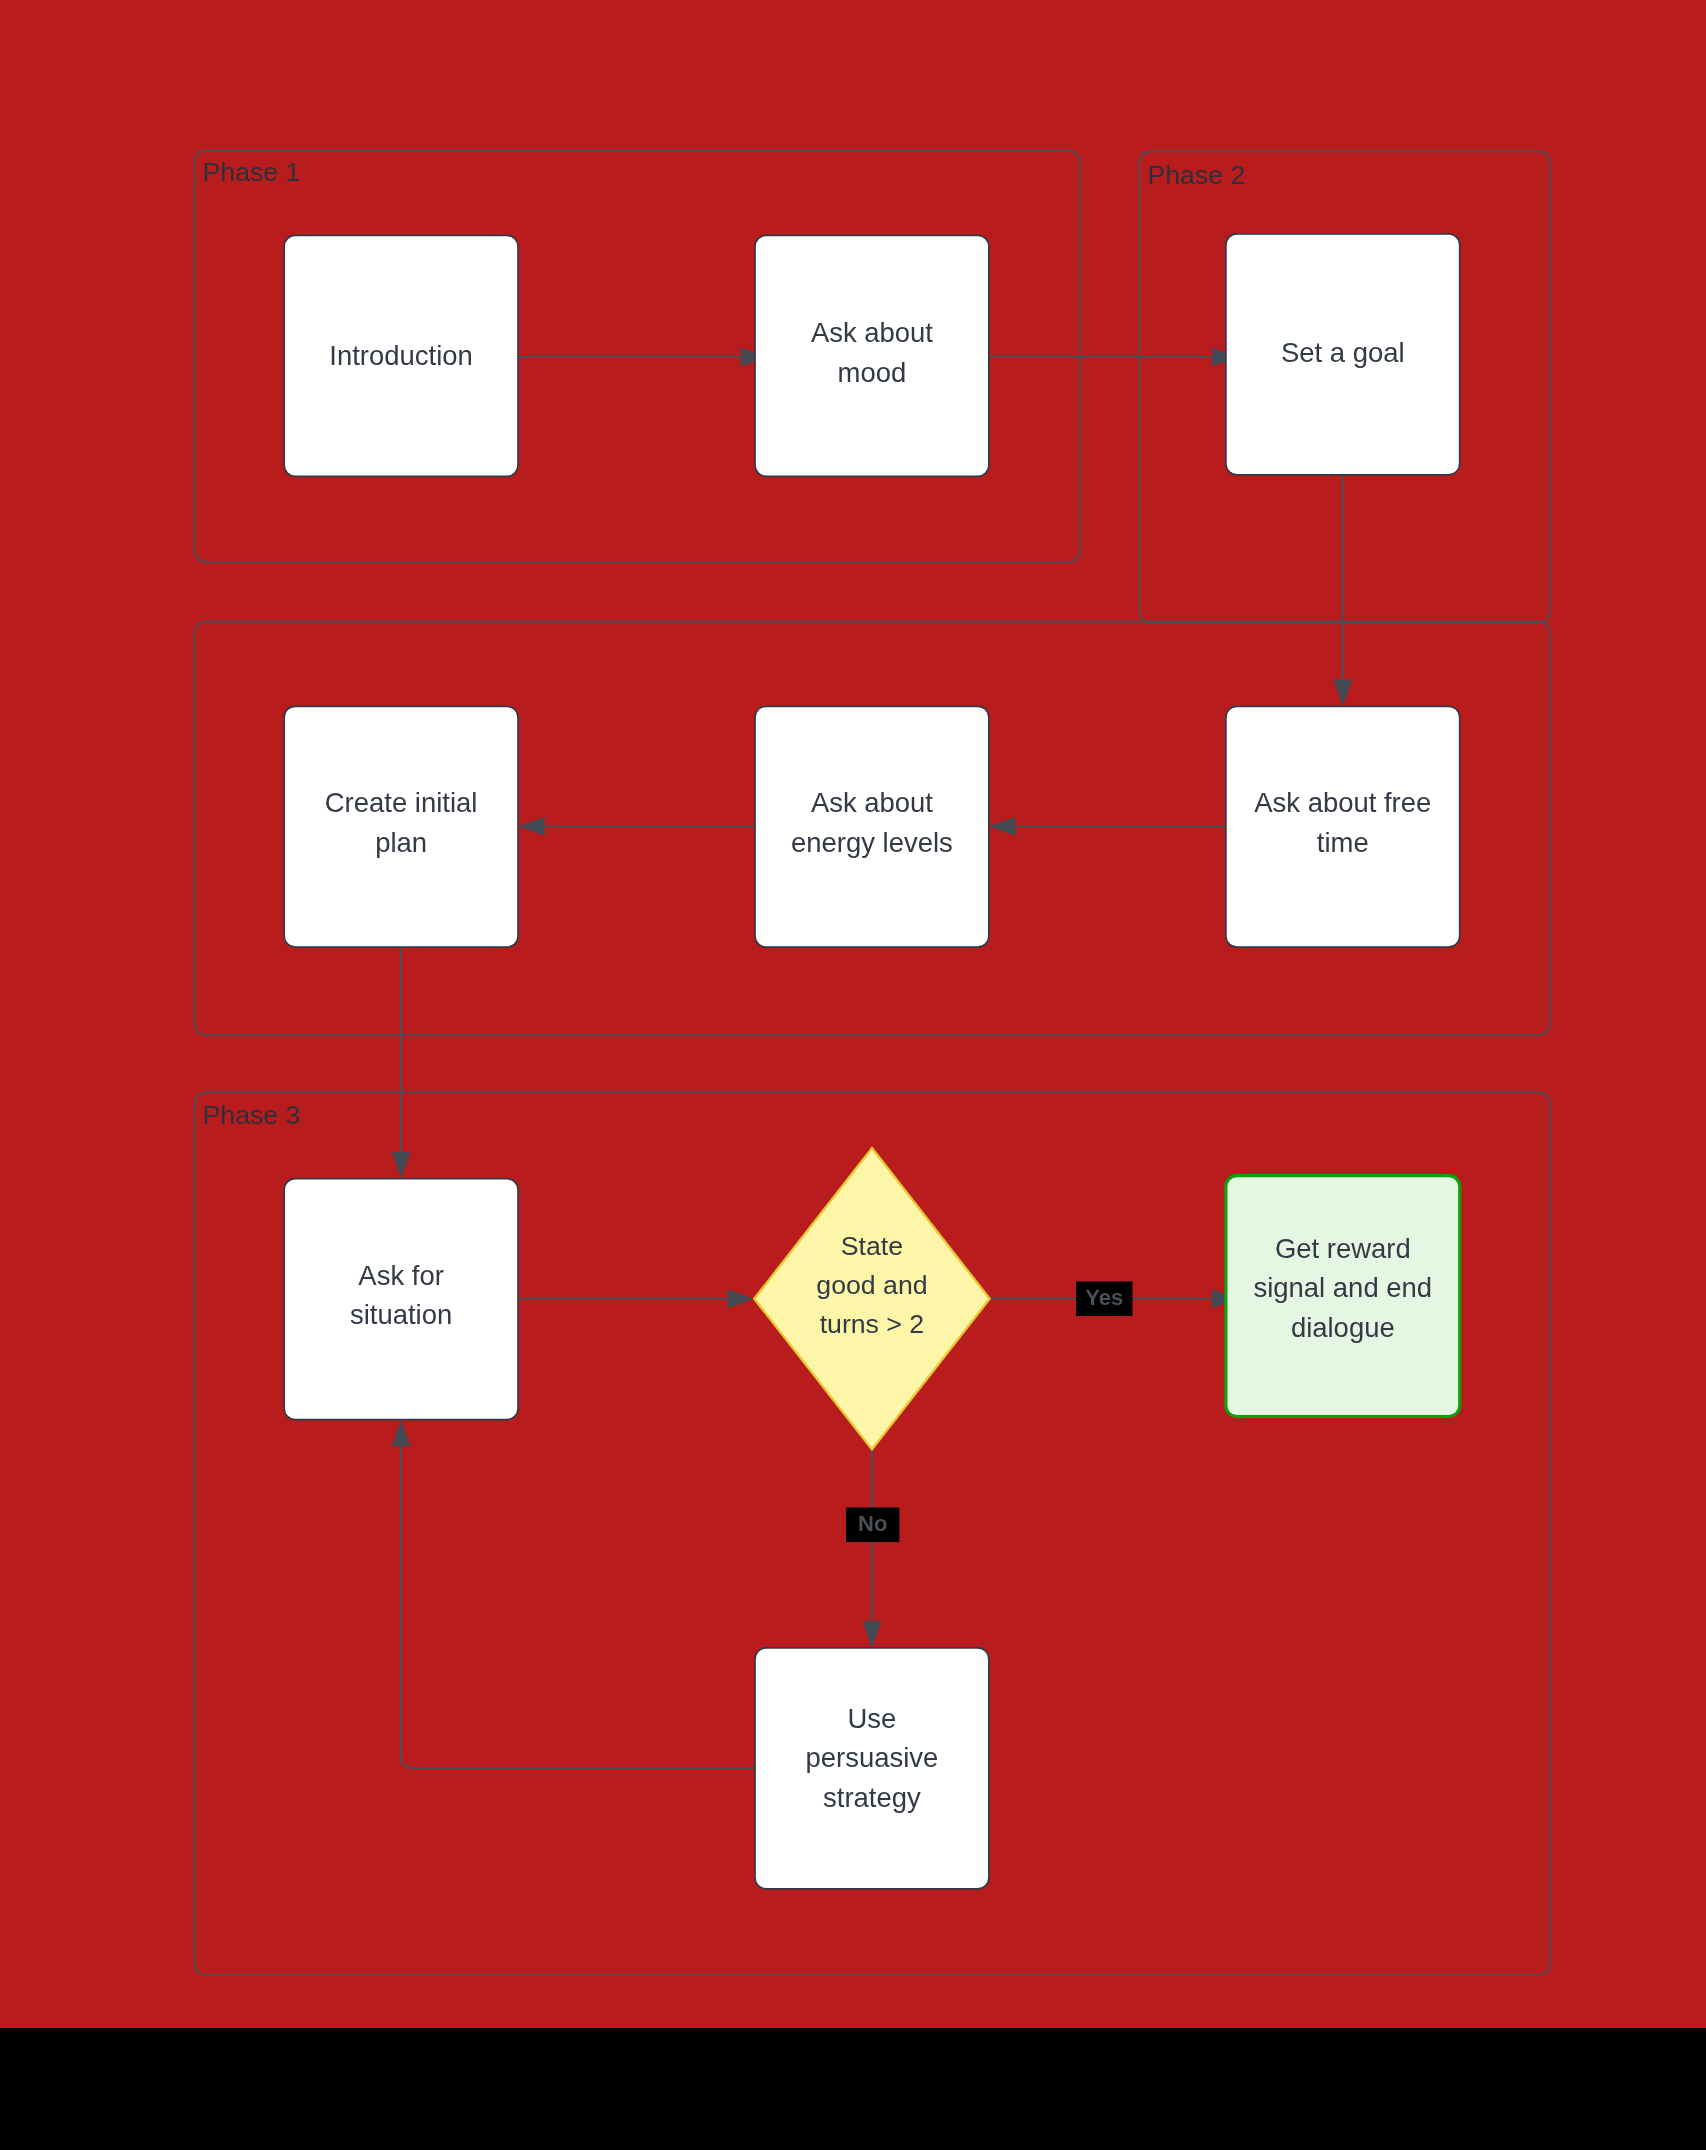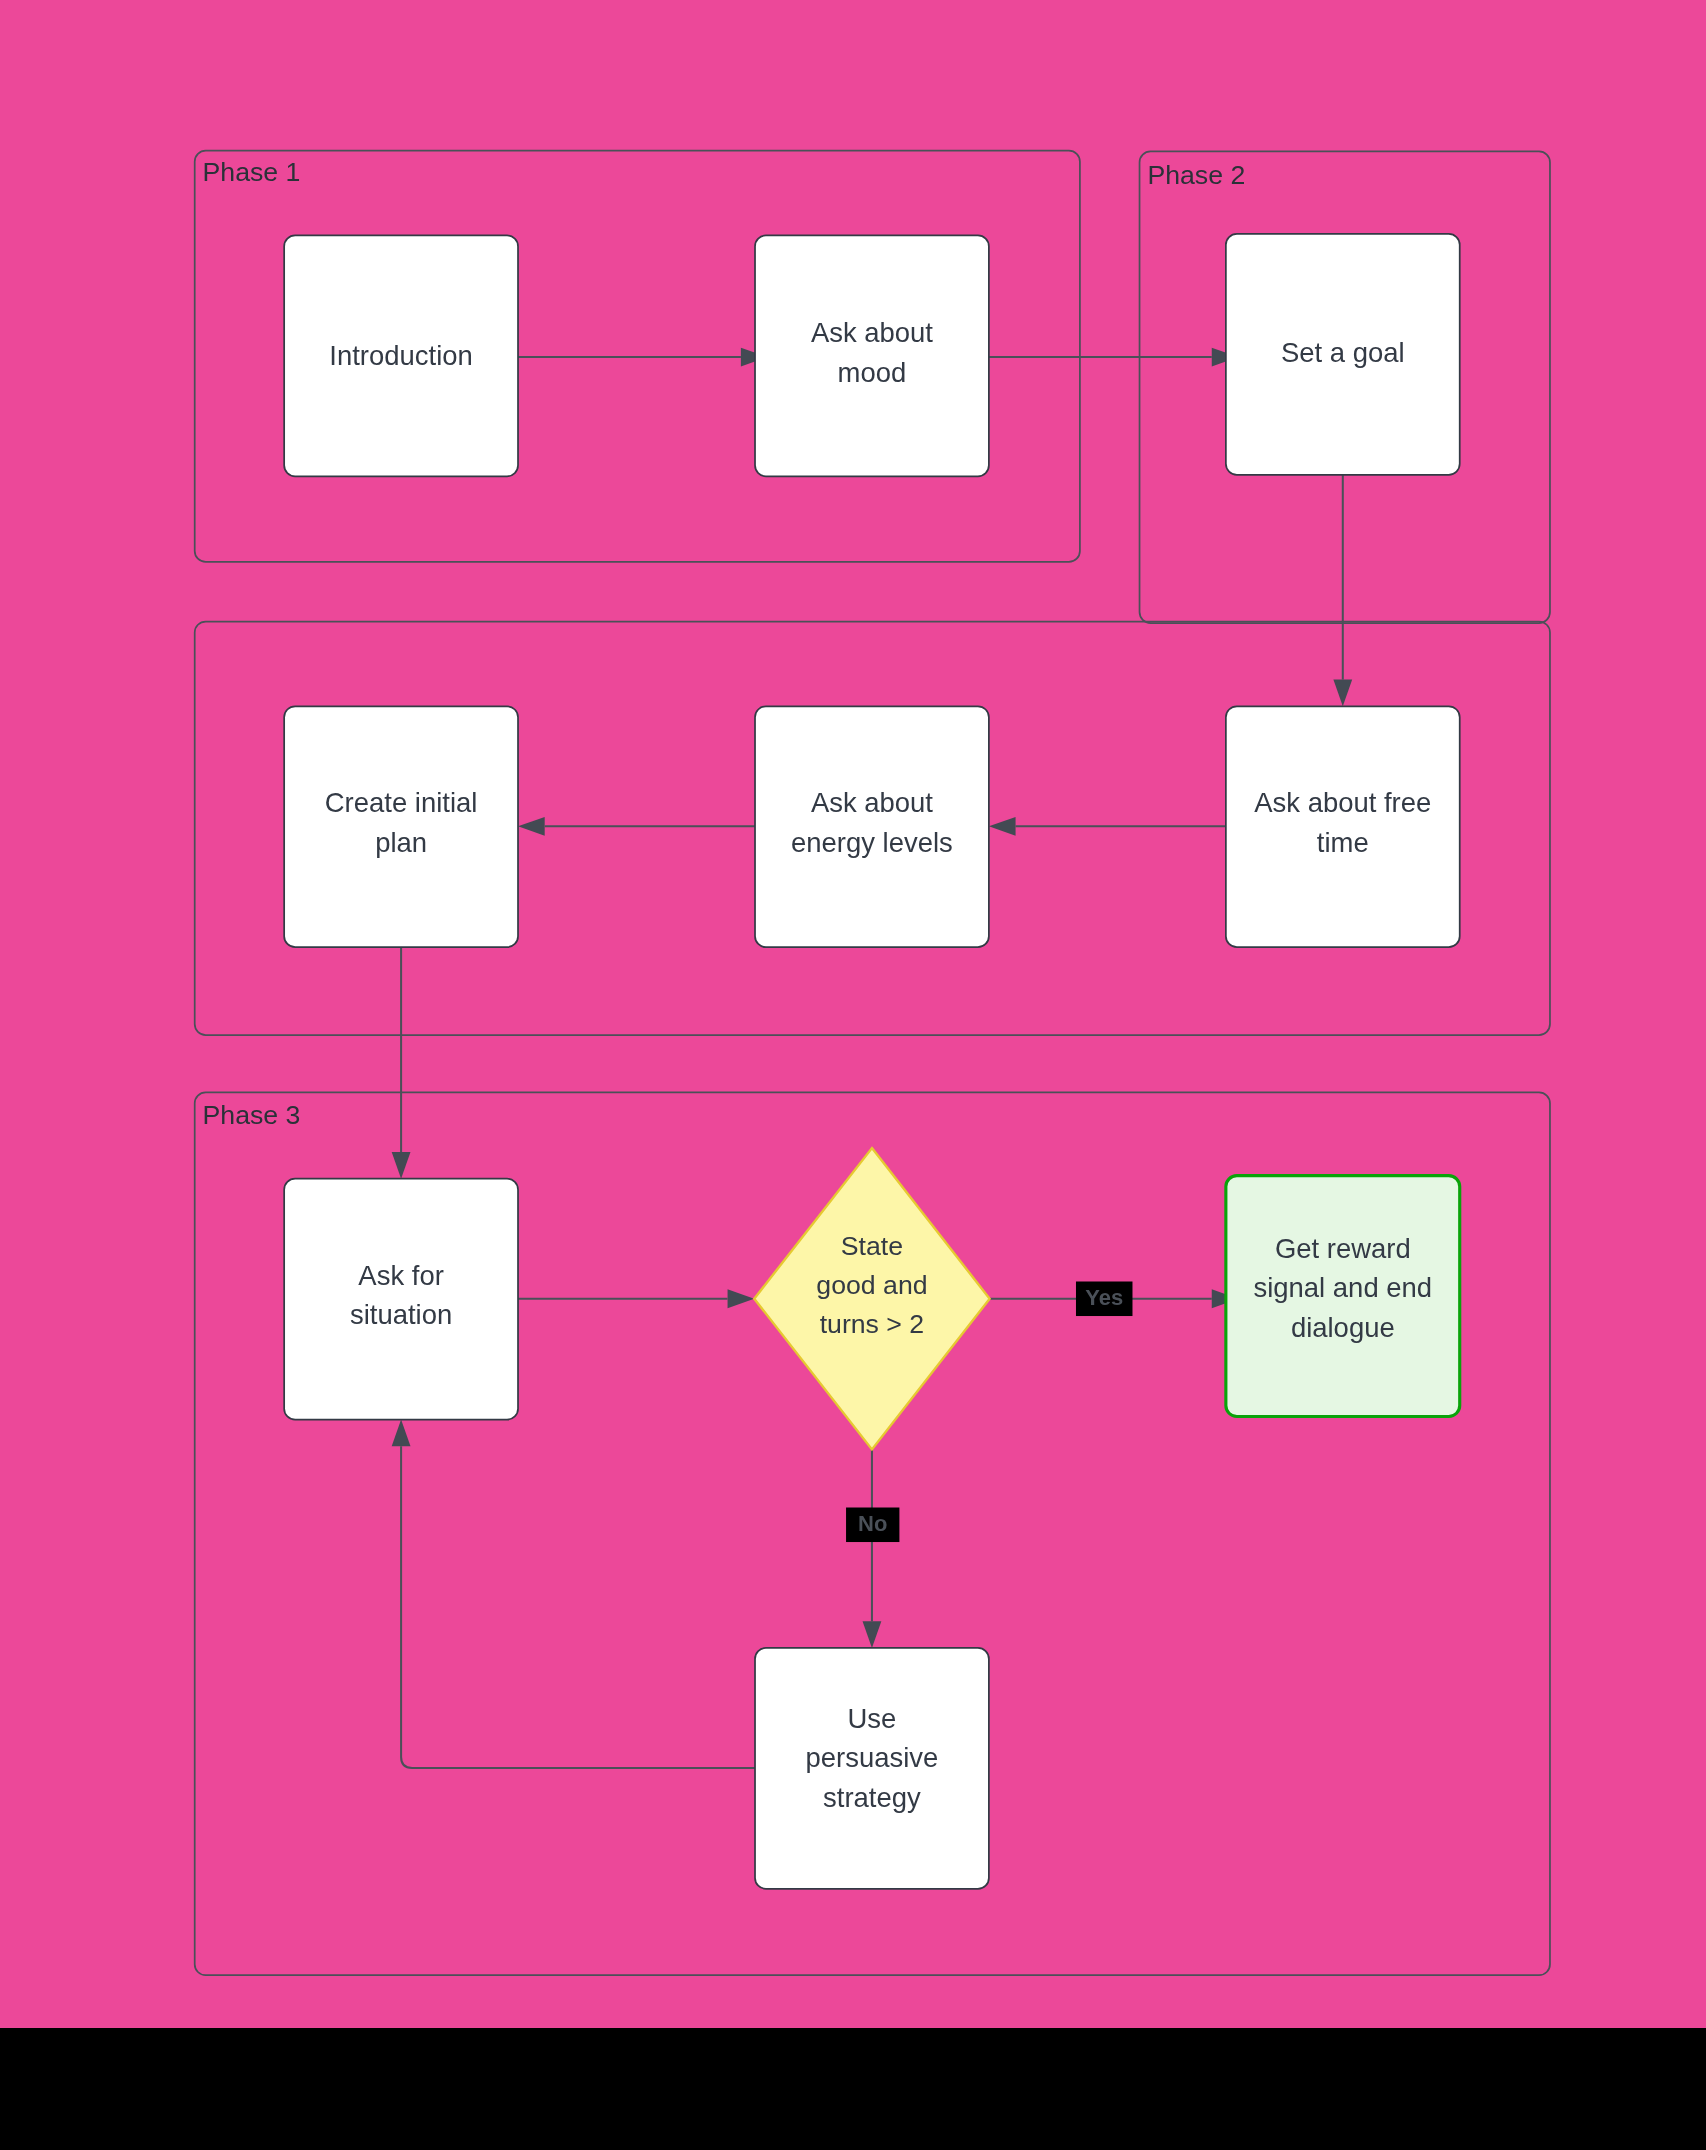--- a/index.html
+++ b/index.html
@@ -10,21 +10,21 @@
   body {
     width: 1707px;
     height: 2151px;
     font-family: "Liberation Sans", sans-serif;
     overflow: hidden;
   }
   #stage {
     position: relative;
     width: 1707px;
     height: 2028px;
-    background: #ec4899;
+    background: #b91c1c;
   }
   svg#flow {
     position: absolute;
     left: 0;
     top: 0;
     width: 1707px;
     height: 2151px;
     display: block;
   }
   .cluster-rect {

